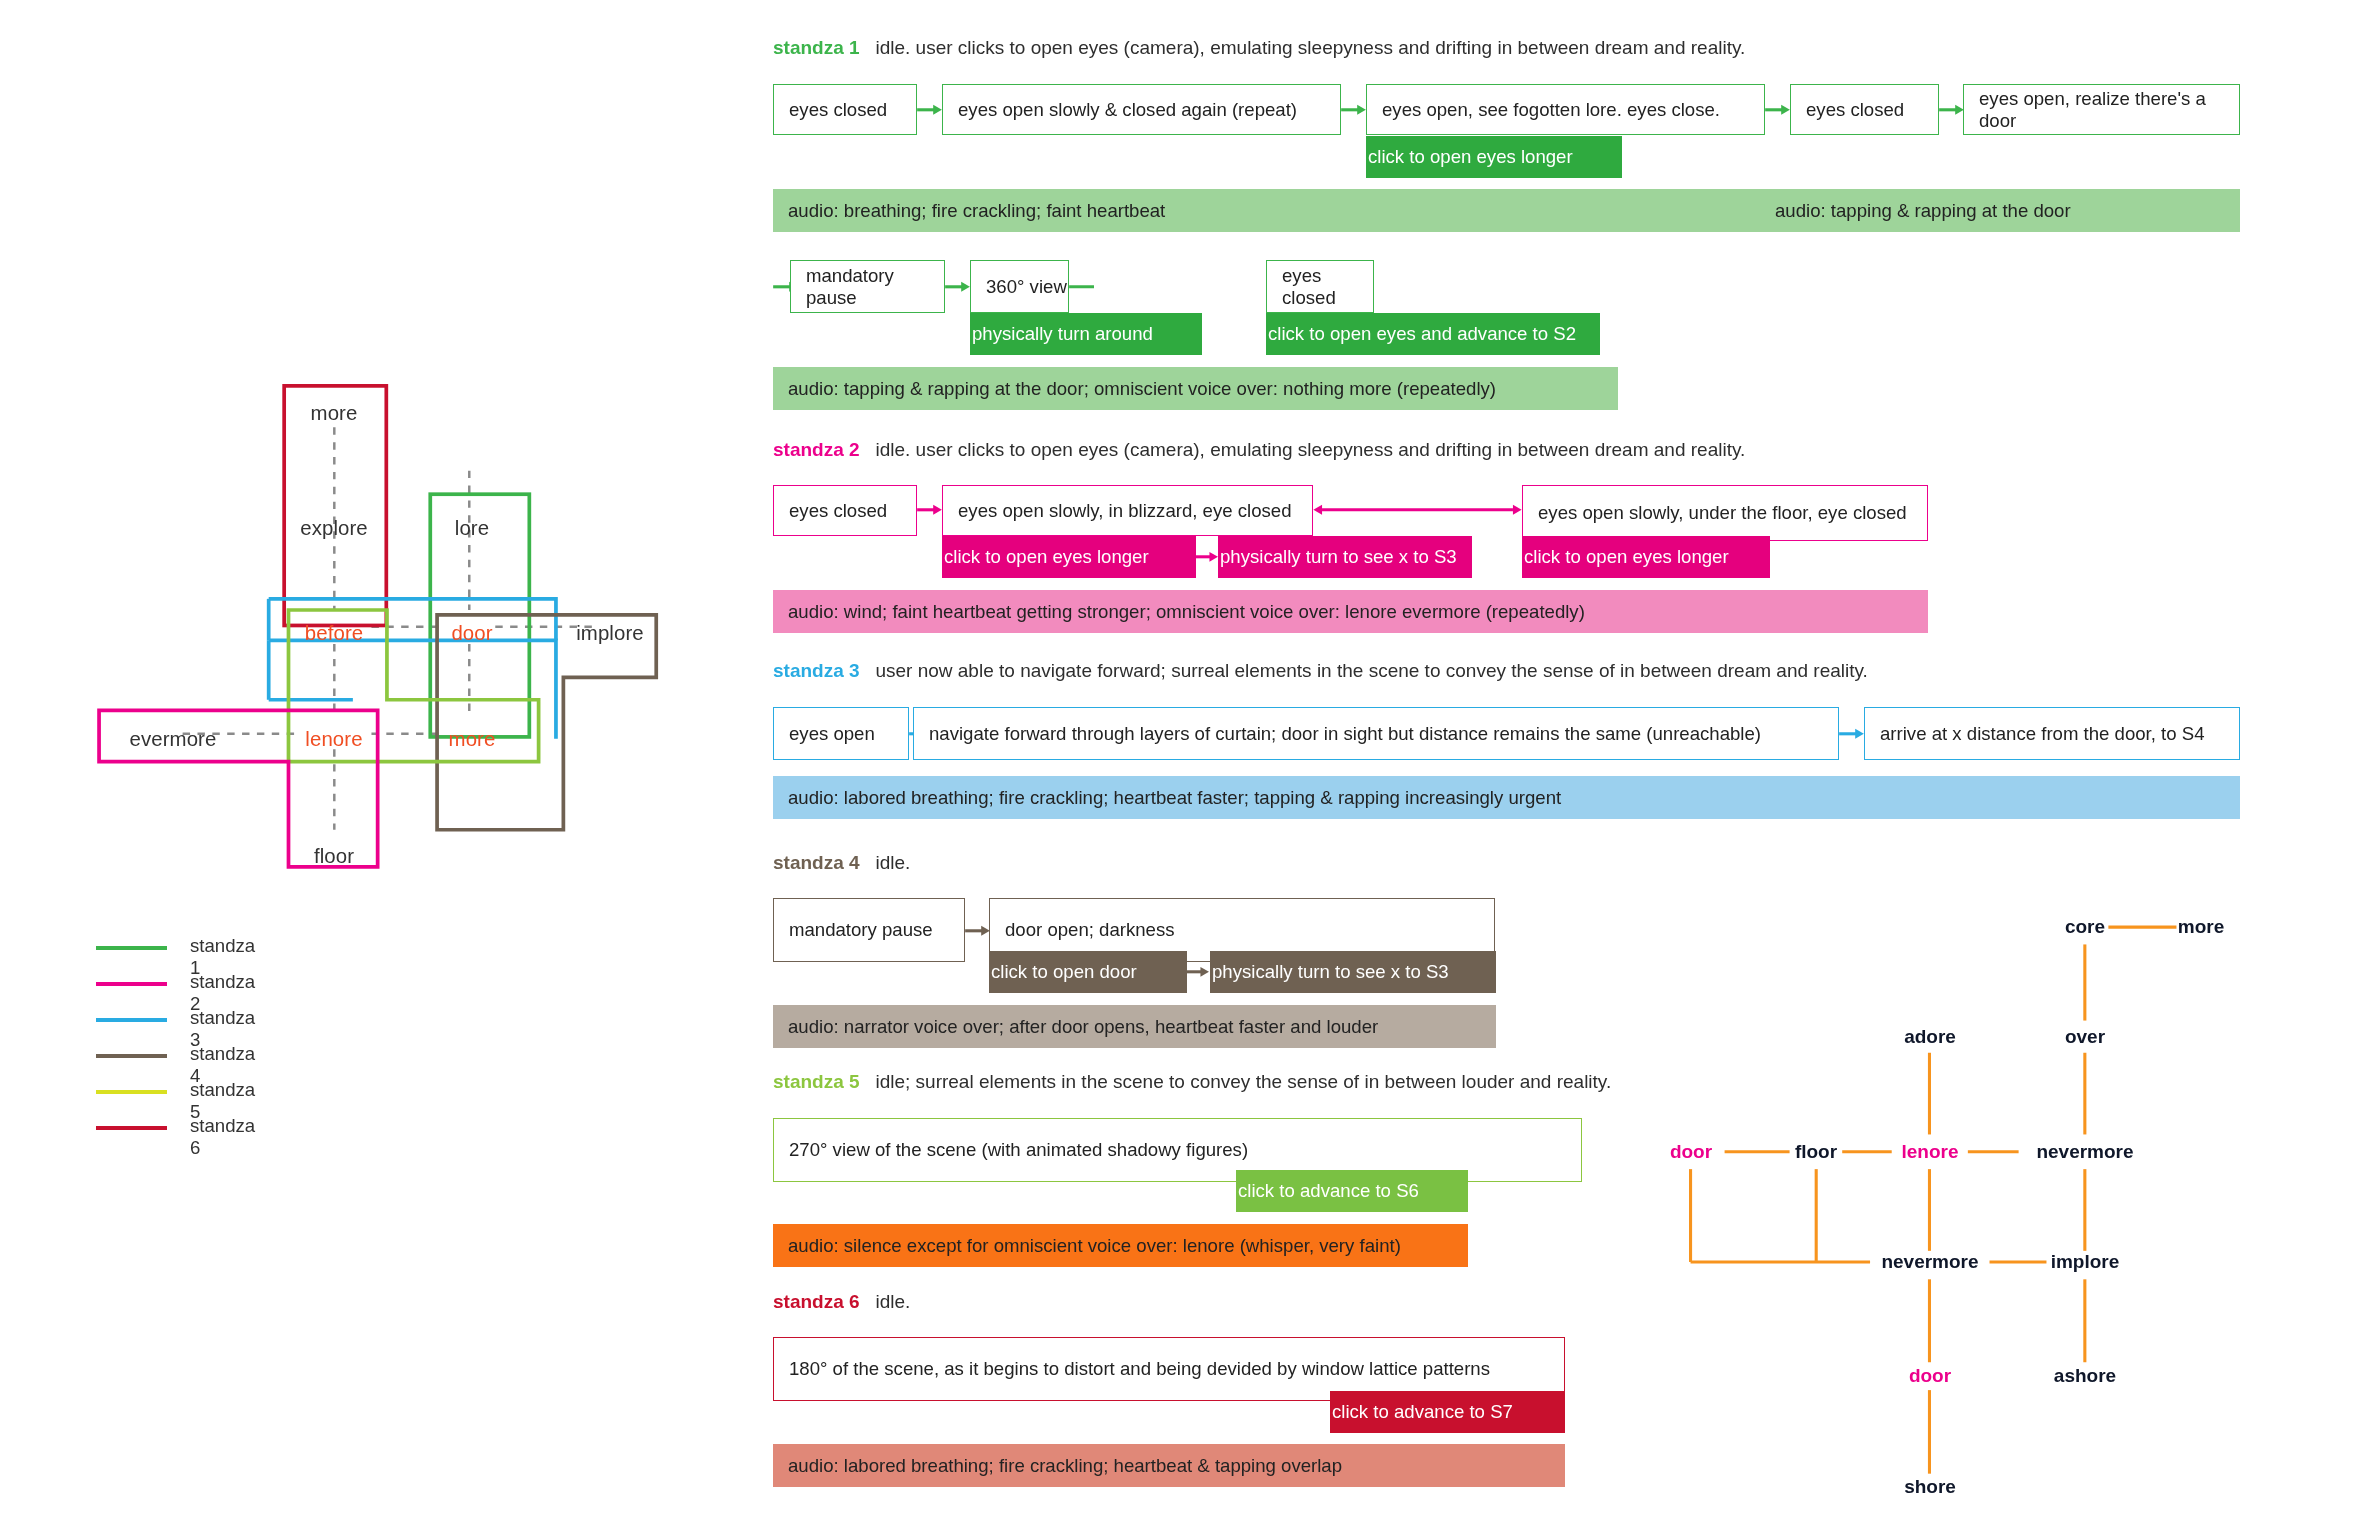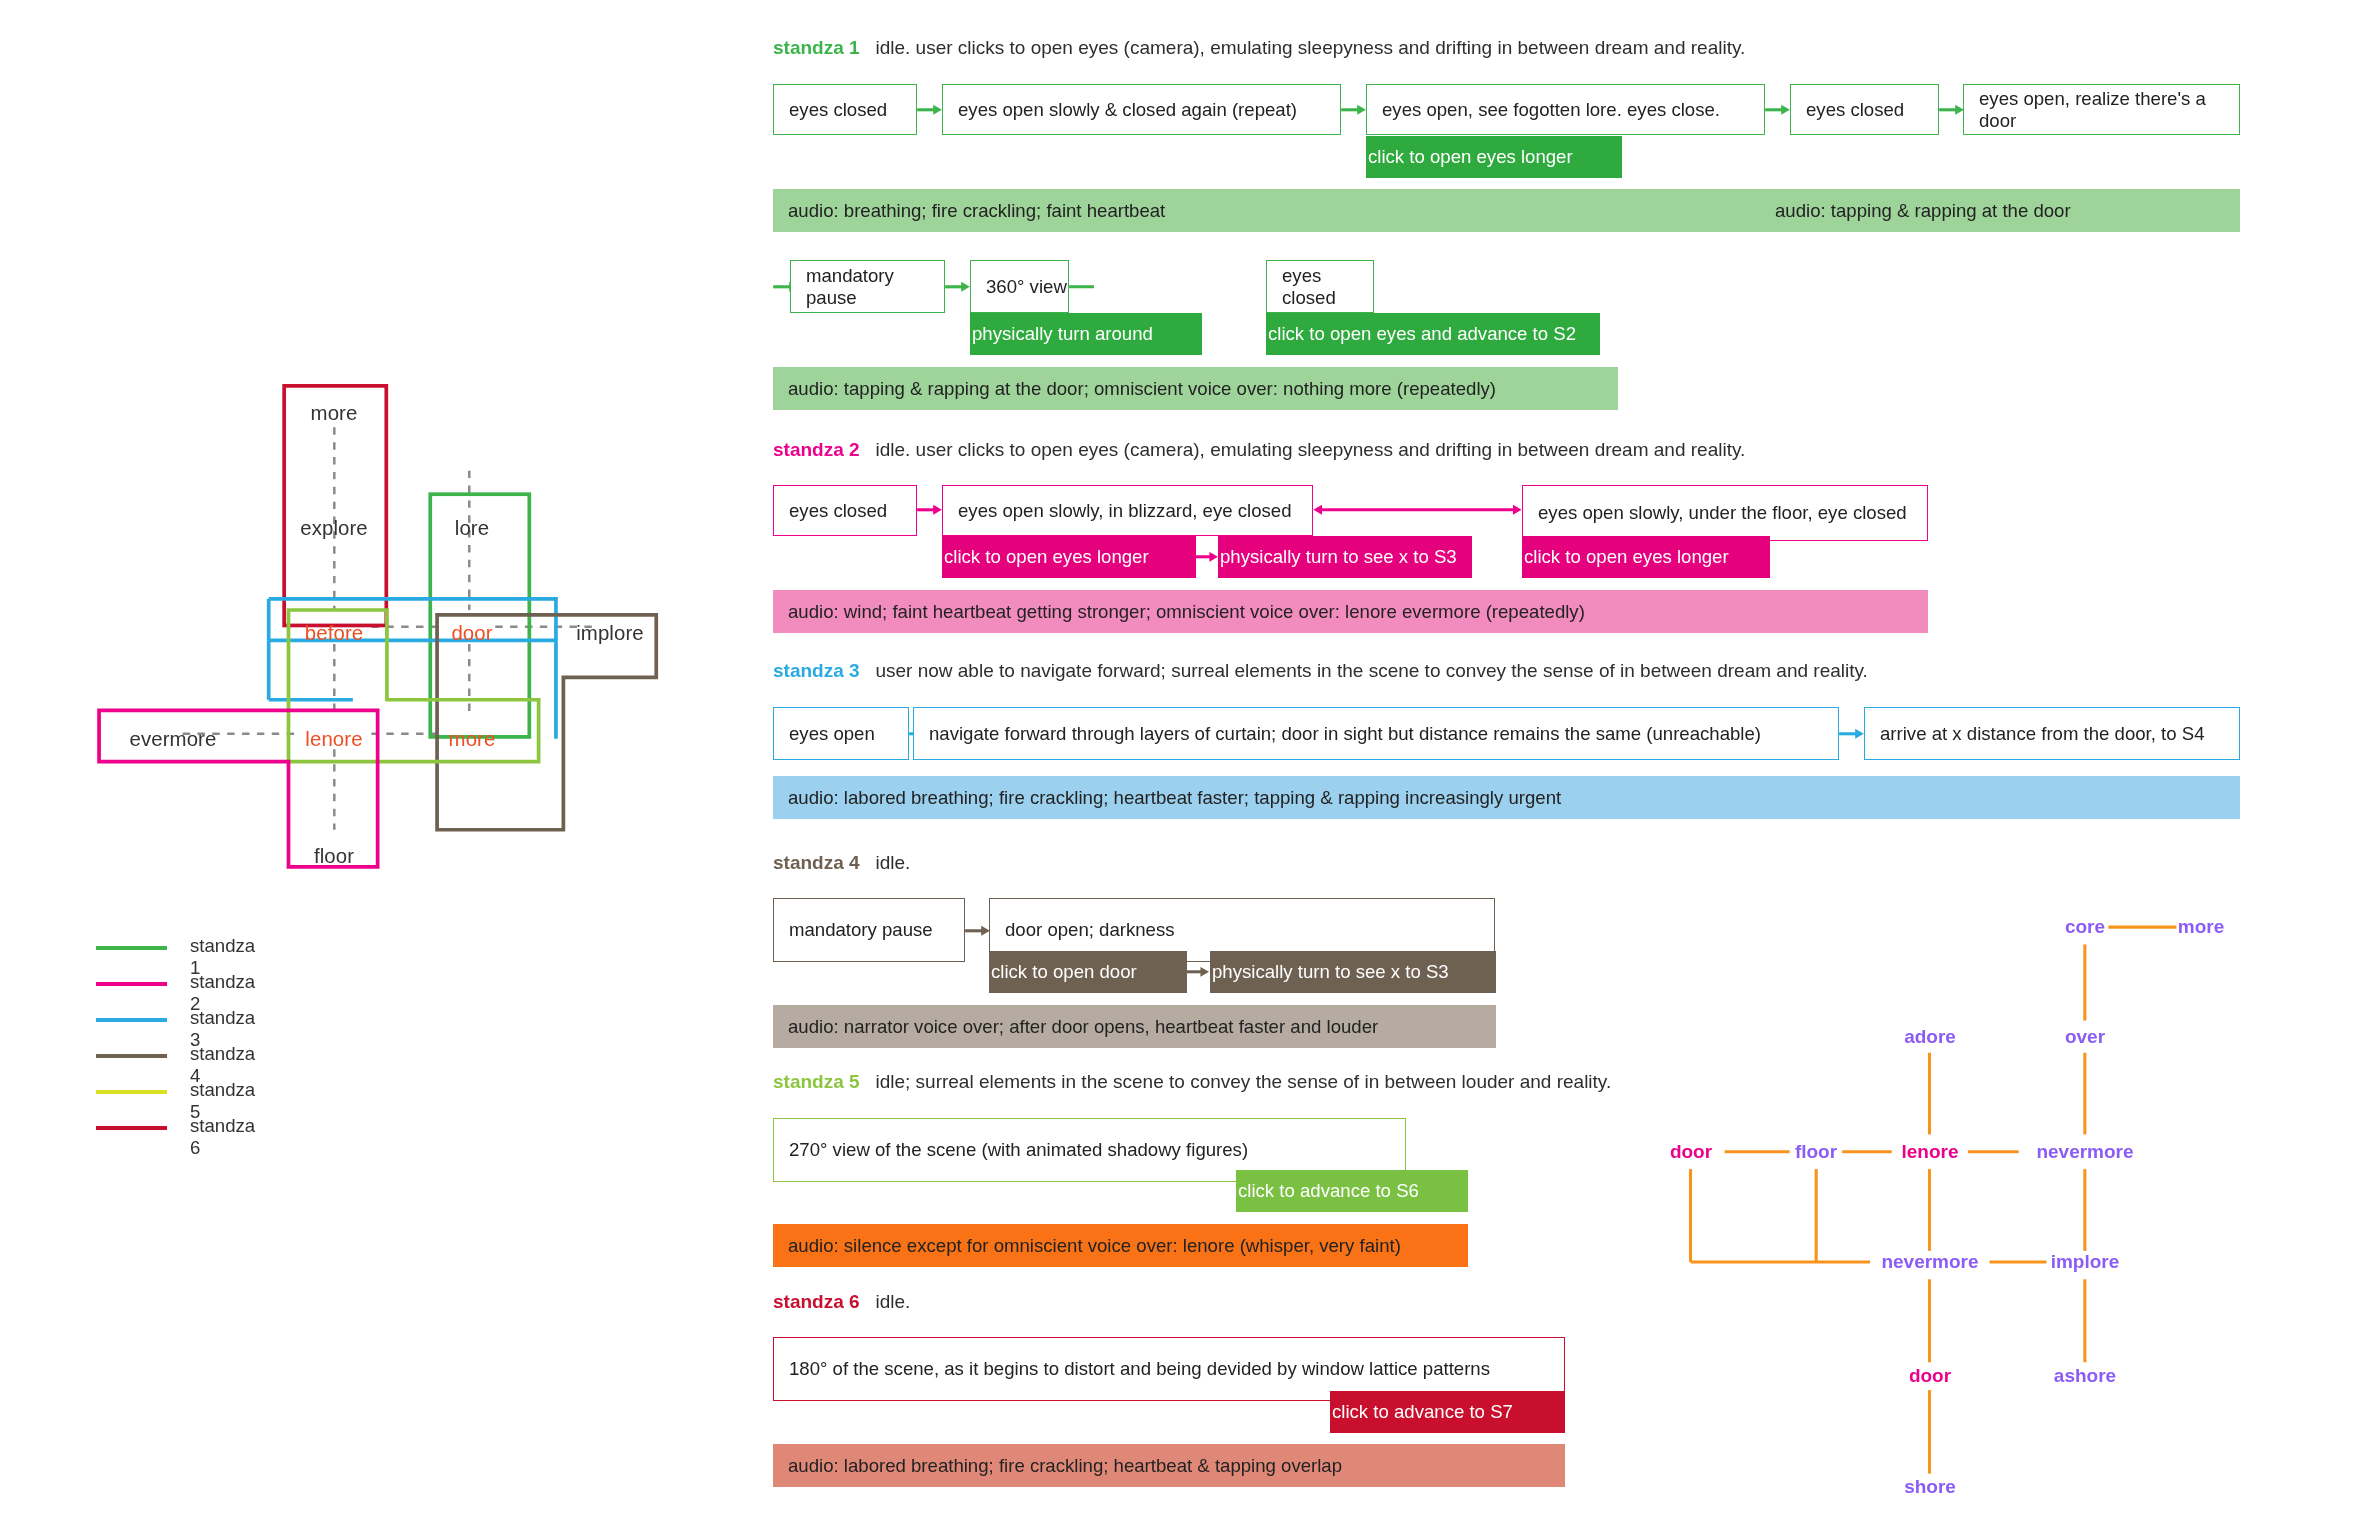--- a/index.html
+++ b/index.html
@@ -40,21 +40,21 @@
 
   
   #legend{position:absolute;left:96px;top:932px;}
   .lg-row{position:relative;height:36px;}
   .lg-swatch{position:absolute;left:0;top:13.6px;width:71px;height:4.3px;}
   .lg-label{position:absolute;left:94px;top:2.5px;font-size:18.6px;color:#333;}
 
   
   #tree{position:absolute;left:1641px;top:898px;width:650px;height:619px;}
   .tw{
-    position:absolute;font-size:19px;font-weight:bold;color:#8b5cf6;
+    position:absolute;font-size:19px;font-weight:bold;color:#0f172a;
     white-space:nowrap;transform:translate(-50%,-50%);
   }
   .tw.pink{color:#EC008C;}
 </style>
 </head>
 <body>
 
 <div id="crossword">
   <svg width="681" height="929" style="position:absolute;left:0;top:0;" viewBox="0 0 1100 1500">
 
@@ -269,21 +269,21 @@
   </div>
 <div class="action" style="left:1210px;top:951px;width:286px;height:42px;background:#6F6152;">physically turn to see x to S3</div>
 
 <div class="audio" style="left:773px;top:1005px;width:723px;height:43px;background:#B6ABA0;">audio: narrator voice over; after door opens, heartbeat faster and louder</div>
 
 <div class="stanza-head" style="left:773px;top:1072px;">
   <span class="st-name" style="color:#8CC63F">standza 5</span>
   <span class="st-desc" style="white-space: pre;">  idle; surreal elements in the scene to convey the sense of in between louder and reality.</span>
 </div>
 
-<div class="node" style="left:773px;top:1118px;width:633px;height:64px;border-color:#8CC63F;">270° view of the scene (with animated shadowy figures)</div>
+<div class="node" style="left:773px;top:1118px;width:809px;height:64px;border-color:#8CC63F;">270° view of the scene (with animated shadowy figures)</div>
 <div class="action" style="left:1236px;top:1170px;width:232px;height:42px;background:#7AC143;">click to advance to S6</div>
 <div class="audio" style="left:773px;top:1224px;width:695px;height:43px;background:#f97316;">audio: silence except for omniscient voice over: lenore (whisper, very faint)</div>
 
 <div class="stanza-head" style="left:773px;top:1292px;">
   <span class="st-name" style="color:#C8102E">standza 6</span>
   <span class="st-desc" style="white-space: pre;">  idle.</span>
 </div>
 
 <div class="node" style="left:773px;top:1337px;width:792px;height:64px;border-color:#C8102E;">180° of the scene, as it begins to distort and being devided by window lattice patterns</div>
 <div class="action" style="left:1330px;top:1391px;width:235px;height:42px;background:#C8102E;">click to advance to S7</div>

